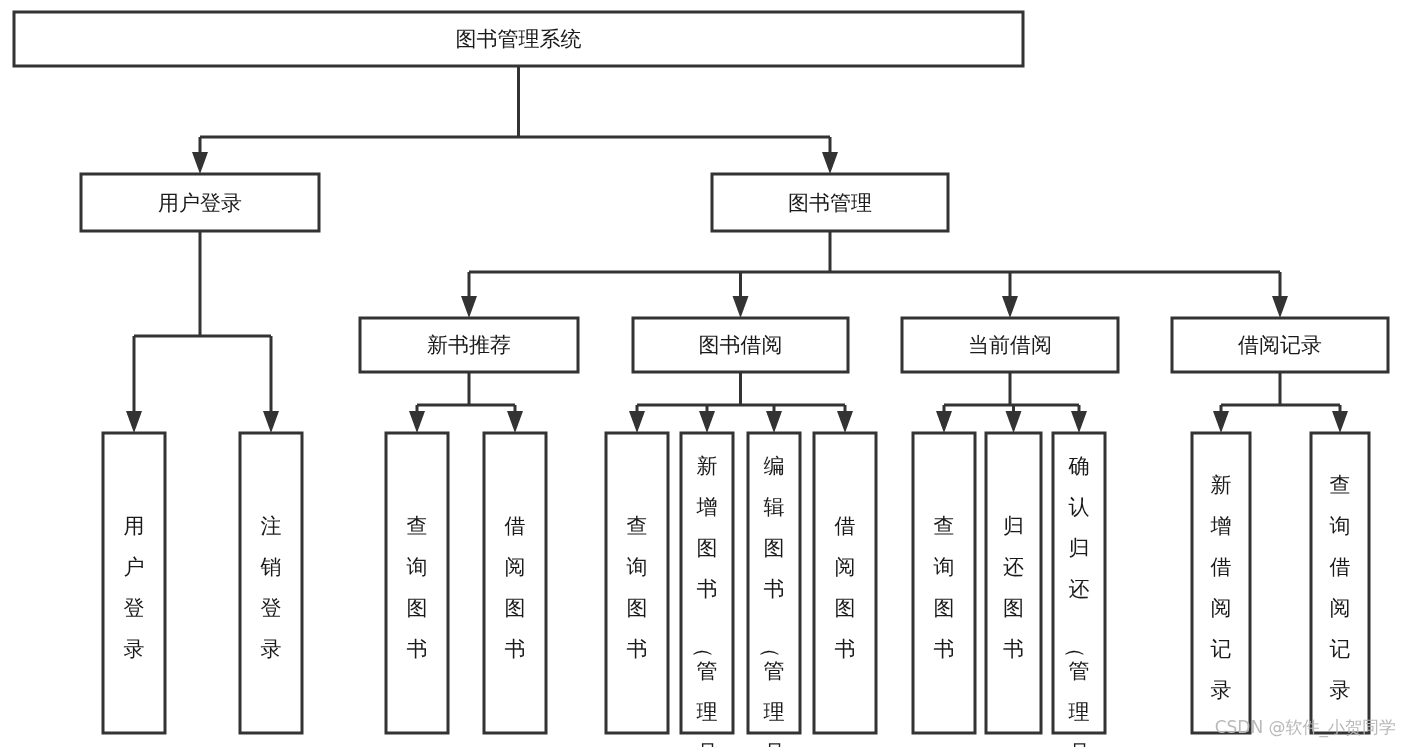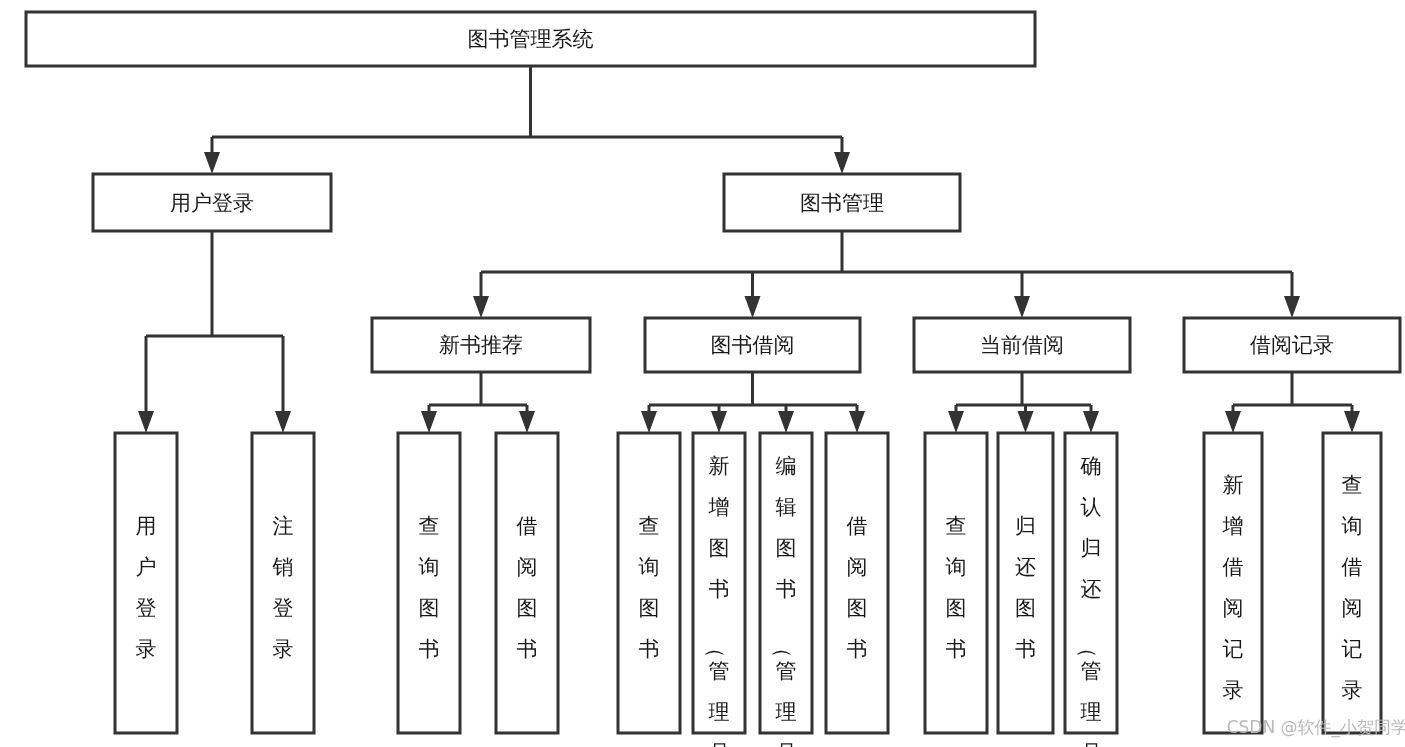--- a/index.html
+++ b/index.html
@@ -14,21 +14,20 @@
     position: relative;
     overflow: hidden;
     font-family: "DejaVu Sans", "Liberation Sans", sans-serif;
   }
   #diagram-root {
     position: absolute;
     left: 0;
     top: 0;
     width: 1179px;
     height: 747px;
-    padding-left: 12px;
   }
   svg.diagram-canvas {
     display: block;
     width: 1405px;
     height: 747px;
     background: #ffffff;
   }
   .node-box {
     fill: #ffffff;
     stroke: #333333;

